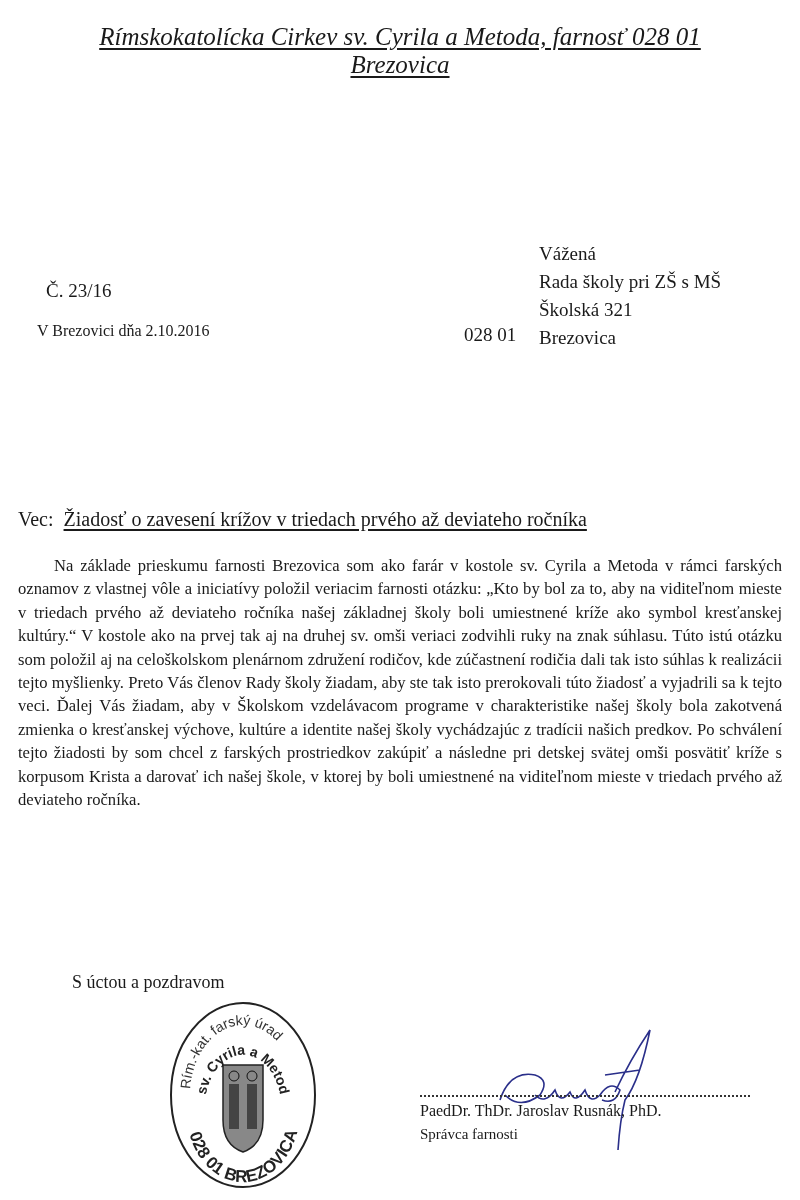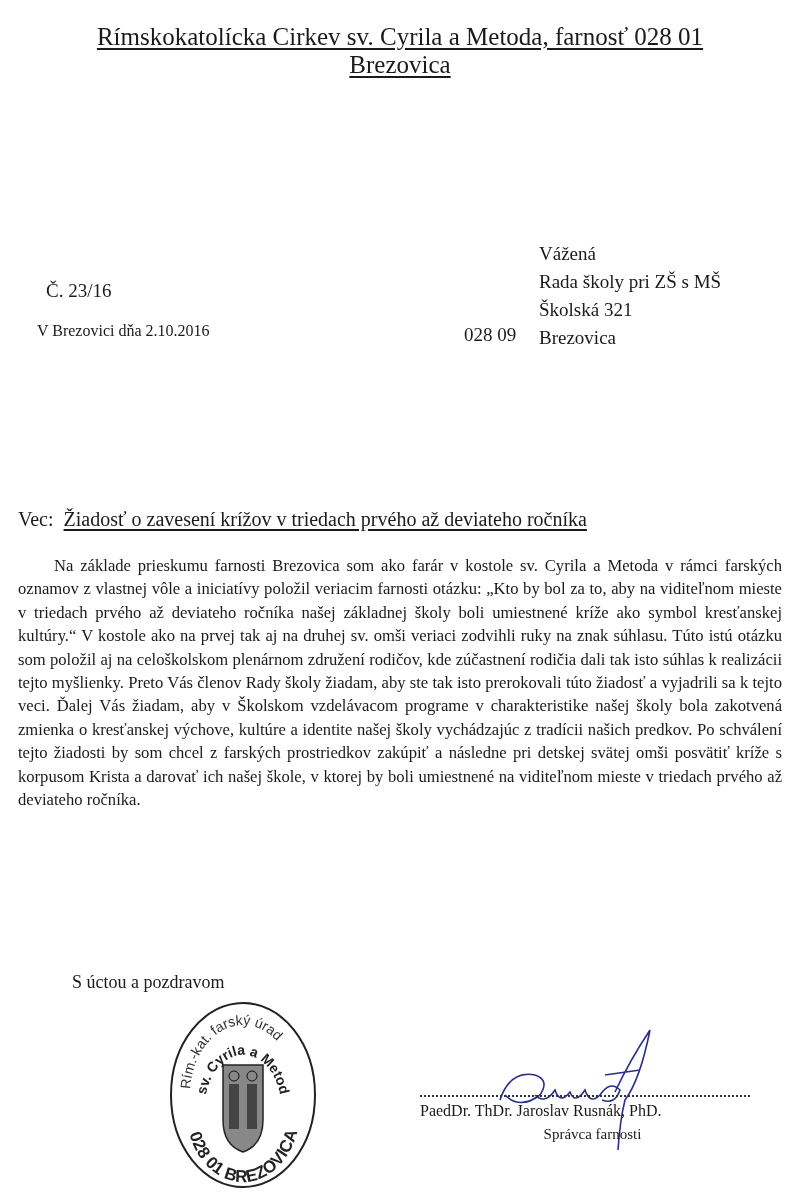--- a/index.html
+++ b/index.html
@@ -1,53 +1,53 @@
 <!DOCTYPE html>
 <html><head>
 <meta charset="utf-8">
 <style>
   html, body { margin: 0; padding: 0; background: #ffffff; }
   body { width: 800px; height: 1200px; position: relative; overflow: hidden;
          font-family: "Liberation Serif", serif; color: #1a1a1a; }
   .abs { position: absolute; }
   .title { left: 0; width: 800px; text-align: center; font-size: 25px; line-height: 30px; }
-  .title span { text-decoration: underline; text-underline-offset: 3px; }
+  .title span { text-decoration: underline; text-underline-offset: 3px; font-style: italic; }
   .t1 { top: 22px; }
   .t2 { top: 50px; }
   .ref { left: 46px; top: 240px; font-size: 19px; margin-top: 40px; }
   .place { left: 37px; top: 322px; font-size: 16px; }
   .addr { left: 539px; top: 240px; font-size: 19px; line-height: 28px; }
   .zip { left: 464px; top: 324px; font-size: 19px; }
   .subject { left: 18px; top: 508px; font-size: 20px; }
   .subject .u { text-decoration: underline; text-underline-offset: 3px; }
   .body { left: 18px; top: 554px; width: 764px; font-size: 16.6px; line-height: 23.4px; text-align: justify; }
   .body p { margin: 0; text-indent: 36px; }
   .greeting { left: 72px; top: 972px; font-size: 18px; }
   .dots { left: 420px; top: 1095px; width: 330px; border-top: 2px dotted #333; }
   .signame { left: 420px; top: 1102px; width: 345px; font-size: 16px; }
-  .sigrole { left: 420px; top: 1126px; width: 345px; text-align: center; font-size: 15px; }
+  .sigrole { left: 420px; top: 1126px; width: 345px; text-align: left; font-size: 15px; }
   .stamp { left: 168px; top: 1000px; width: 150px; height: 190px; }
   .signature { left: 490px; top: 1020px; width: 180px; height: 140px; }
 </style>
 </head>
 <body>
 
 <div class="abs title t1"><span>Rímskokatolícka Cirkev sv. Cyrila a Metoda, farnosť 028 01</span></div>
 <div class="abs title t2"><span>Brezovica</span></div>
 
 <div class="abs ref">Č. 23/16</div>
 <div class="abs place">V Brezovici dňa 2.10.2016</div>
 
 <div class="abs addr">
   <div>Vážená</div>
   <div>Rada školy pri ZŠ s MŠ</div>
   <div>Školská 321</div>
   <div>Brezovica</div>
 </div>
-<div class="abs zip">028 09</div>
+<div class="abs zip">028 01</div>
 
 <div class="abs subject">
   <span>Vec:</span>&nbsp;
   <span class="u">Žiadosť o zavesení krížov v triedach prvého až deviateho ročníka</span>
 </div>
 
 <div class="abs body">
   <p>Na základe prieskumu farnosti Brezovica som ako farár v kostole sv. Cyrila a Metoda v rámci farských oznamov z vlastnej vôle a iniciatívy položil veriacim farnosti otázku: „Kto by bol za to, aby na viditeľnom mieste v triedach prvého až deviateho ročníka našej základnej školy boli umiestnené kríže ako symbol kresťanskej kultúry.“ V kostole ako na prvej tak aj na druhej sv. omši veriaci zodvihli ruky na znak súhlasu. Túto istú otázku som položil aj na celoškolskom plenárnom združení rodičov, kde zúčastnení rodičia dali tak isto súhlas k realizácii tejto myšlienky. Preto Vás členov Rady školy žiadam, aby ste tak isto prerokovali túto žiadosť a vyjadrili sa k tejto veci. Ďalej Vás žiadam, aby v Školskom vzdelávacom programe v charakteristike našej školy bola zakotvená zmienka o kresťanskej výchove, kultúre a identite našej školy vychádzajúc z tradícii našich predkov. Po schválení tejto žiadosti by som chcel z farských prostriedkov zakúpiť a následne pri detskej svätej omši posvätiť kríže s korpusom Krista a darovať ich našej škole, v ktorej by boli umiestnené na viditeľnom mieste v triedach prvého až deviateho ročníka.</p>
 </div>
 

